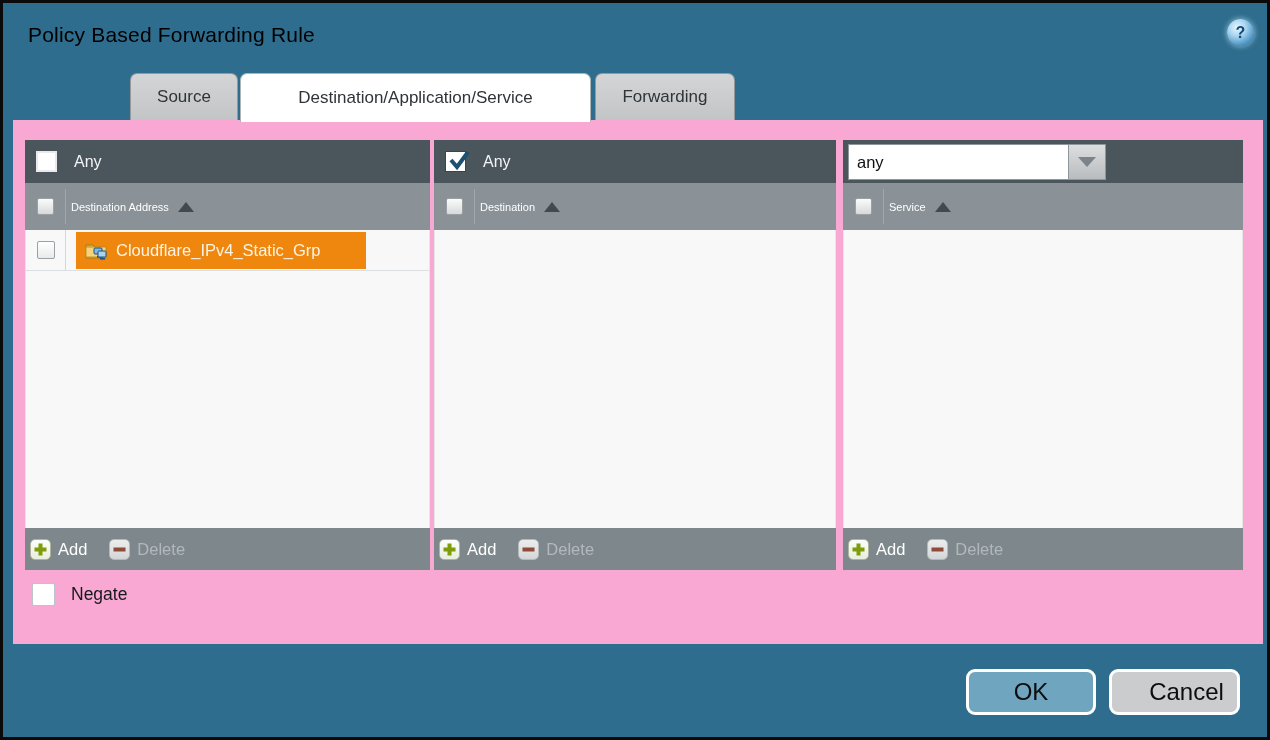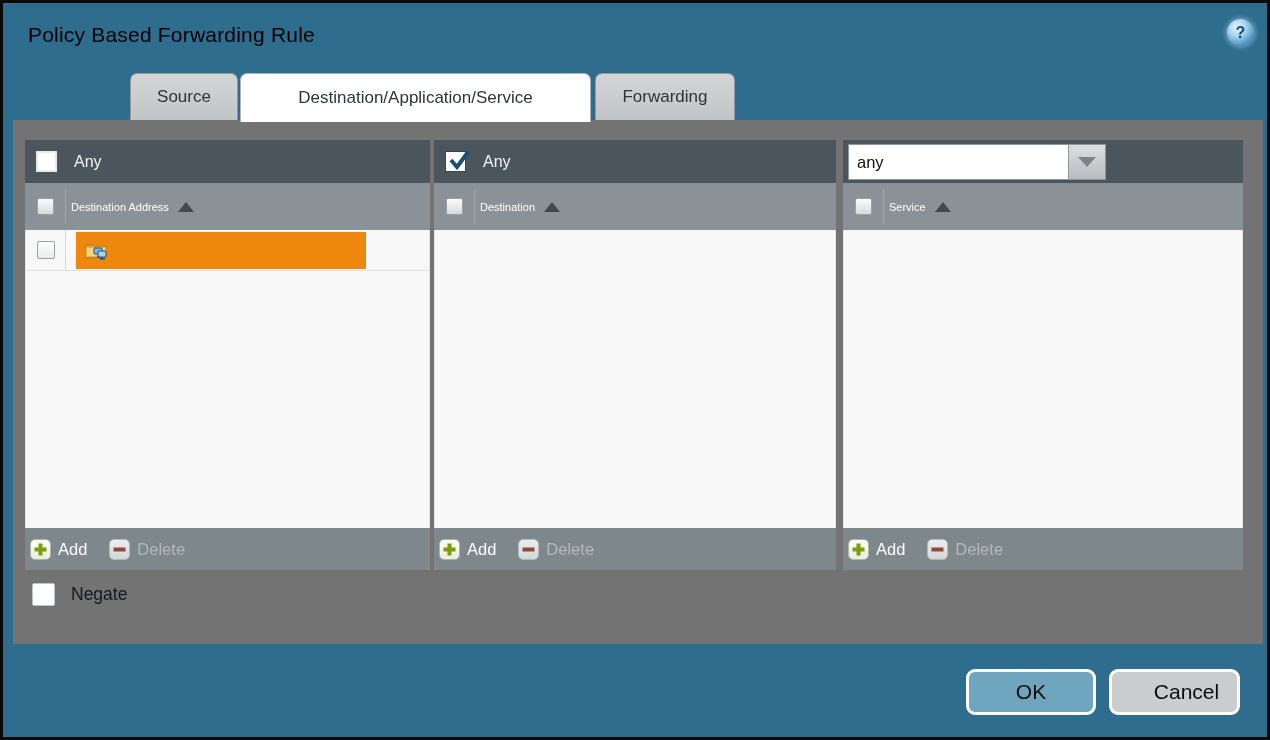--- a/index.html
+++ b/index.html
@@ -23,21 +23,21 @@
   .tab { position:absolute; top:0; height:47px; border:1px solid #96999b; border-bottom:none;
     border-radius:7px 7px 0 0; background:linear-gradient(#d4d5d6,#c3c4c5);
     display:flex; align-items:center; justify-content:center;
     font-size:17px; color:#2e3438; cursor:pointer; }
   .tab.active { background:#ffffff; height:49px; border-color:#aeb3b5; z-index:5; }
   .tab-general   { left:8px;   width:116px; }
   .tab-source    { left:127px; width:108px; }
   .tab-das       { left:237px; width:351px;text-align:center; }
   .tab-forward   { left:592px; width:140px; }
   
-  .content { position:absolute; left:10px; top:117px; width:1250px; height:524px; background:#737373; z-index:2; }
+  .content { position:absolute; left:10px; top:117px; width:1250px; height:524px; background:#f9a8d4; z-index:2; }
   
   .panel { position:absolute; top:20px; height:430px; }
   .panel-dest { left:12px;  width:405px; }
   .panel-apps { left:421px; width:402px; }
   .panel-svc  { left:830px; width:400px; }
   .any-header { height:43px; background:#4a555c; display:flex; align-items:center; padding-left:11px; }
   .any-label { color:#f2f4f5; font-size:16px; margin-left:17px; }
   .cb { background:#ffffff; border:1px solid #8d979c; display:inline-block; }
   .cb-any { width:21px; height:21px; border:2px solid #e8eaec; background:#fff; }
   .cb-any.checked { border:1px solid #39454c; position:relative; }
@@ -69,21 +69,21 @@
     font-size:16.5px; color:#111; display:flex; align-items:center; padding-left:8px; }
   .dd-btn { width:38px; height:36px; background:linear-gradient(#dcdedf,#b9bcbe); border:1px solid #8d979c;
     display:flex; align-items:center; justify-content:center; }
   .dd-arrow { width:0; height:0; border-left:9px solid transparent; border-right:9px solid transparent; border-top:10px solid #7c8489; }
   
   .negate { position:absolute; left:19px; top:463px; display:flex; align-items:center; }
   .cb-negate { width:23px; height:23px; background:#fff; border:1px solid #b9c4cc; border-radius:2px; }
   .negate-label { font-size:17.5px; color:#16191c; margin-left:16px; }
   
   .btn { position:absolute; top:666px; height:46px; border:3px solid #ffffff; border-radius:9px;
-    font-size:21px; color:#0d0d0d; display:flex; align-items:center; justify-content:center;
+    font-size:24px; color:#0d0d0d; display:flex; align-items:center; justify-content:center;
     cursor:pointer; font-family:"Liberation Sans", sans-serif; }
   .btn-ok { left:963px; width:130px; background:#6fa5bf; }
   .btn-cancel { left:1106px; width:131px; background:#caccce;padding-left:24px; }
 </style>
 </head>
 <body>
 
 <div class="title">Policy Based Forwarding Rule</div>
 <div class="help">
     <span>?</span>
@@ -115,20 +115,21 @@
         </div>
         <div class="row-sel">
           <svg width="23" height="19" viewBox="0 0 23 19">
             <path d="M1 4 h7 l2 2 h11 v11 h-20 z" fill="#e9b64e" stroke="#a8790f" stroke-width="1"></path>
             <path d="M1 6 h20 v10 h-20 z" fill="#f5d27c" stroke="#c39426" stroke-width="1"></path>
             <rect x="9" y="7" width="8" height="6" rx="1" fill="#7db8e8" stroke="#23527c"></rect>
             <rect x="12" y="15" width="6" height="1.6" fill="#23527c"></rect>
             <rect x="13" y="10" width="8" height="6" rx="1" fill="#a9d1f0" stroke="#23527c"></rect>
             <rect x="15" y="17" width="5" height="1.6" fill="#23527c"></rect>
           </svg>
+          <span class="lbl">Cloudflare_IPv4_Static_Grp</span>
         </div>
       </div>
     </div>
     <div class="panel-foot">
       <span class="btn-ico add-ico">
         <svg width="13" height="13" viewBox="0 0 13 13">
             <rect x="4.5" y="0.5" width="4" height="12" fill="#7f9c0a"></rect>
             <rect x="0.5" y="4.5" width="12" height="4" fill="#7f9c0a"></rect>
           </svg>
       </span>

